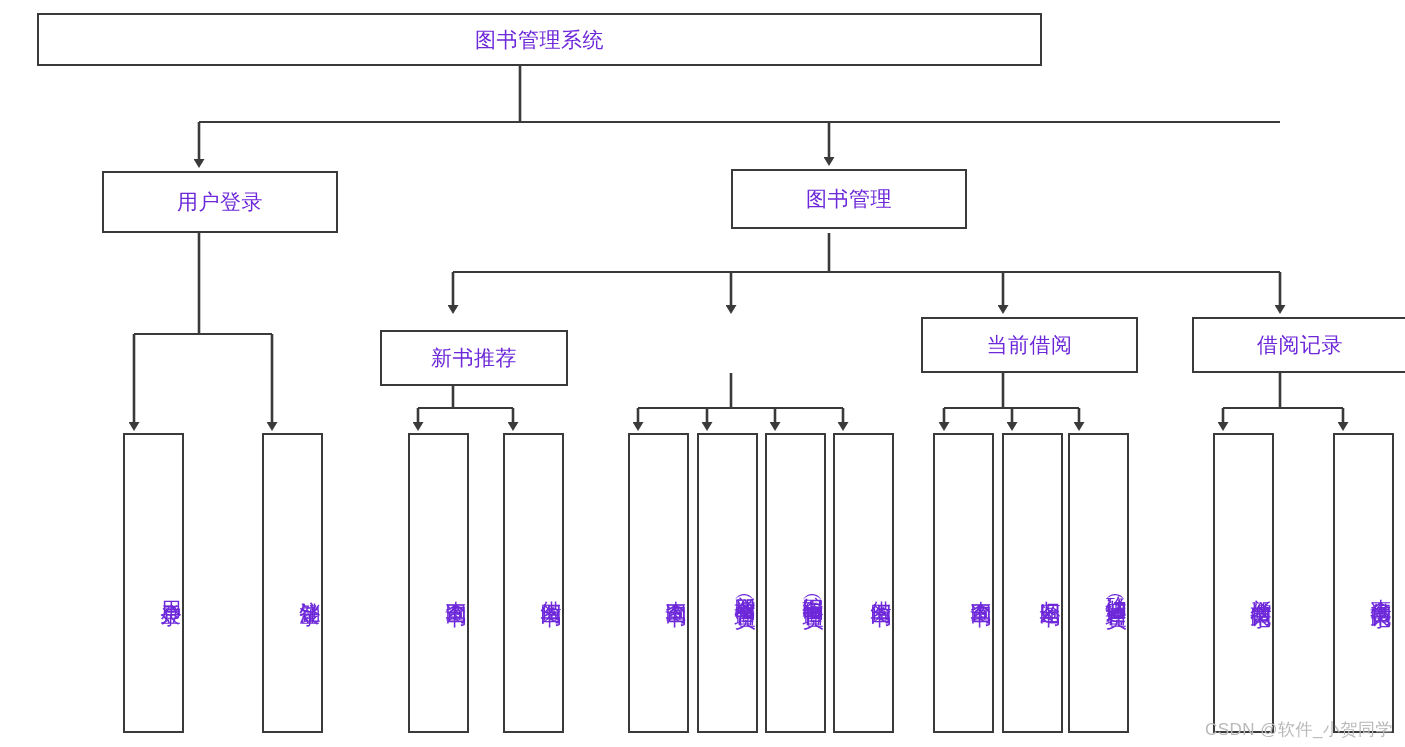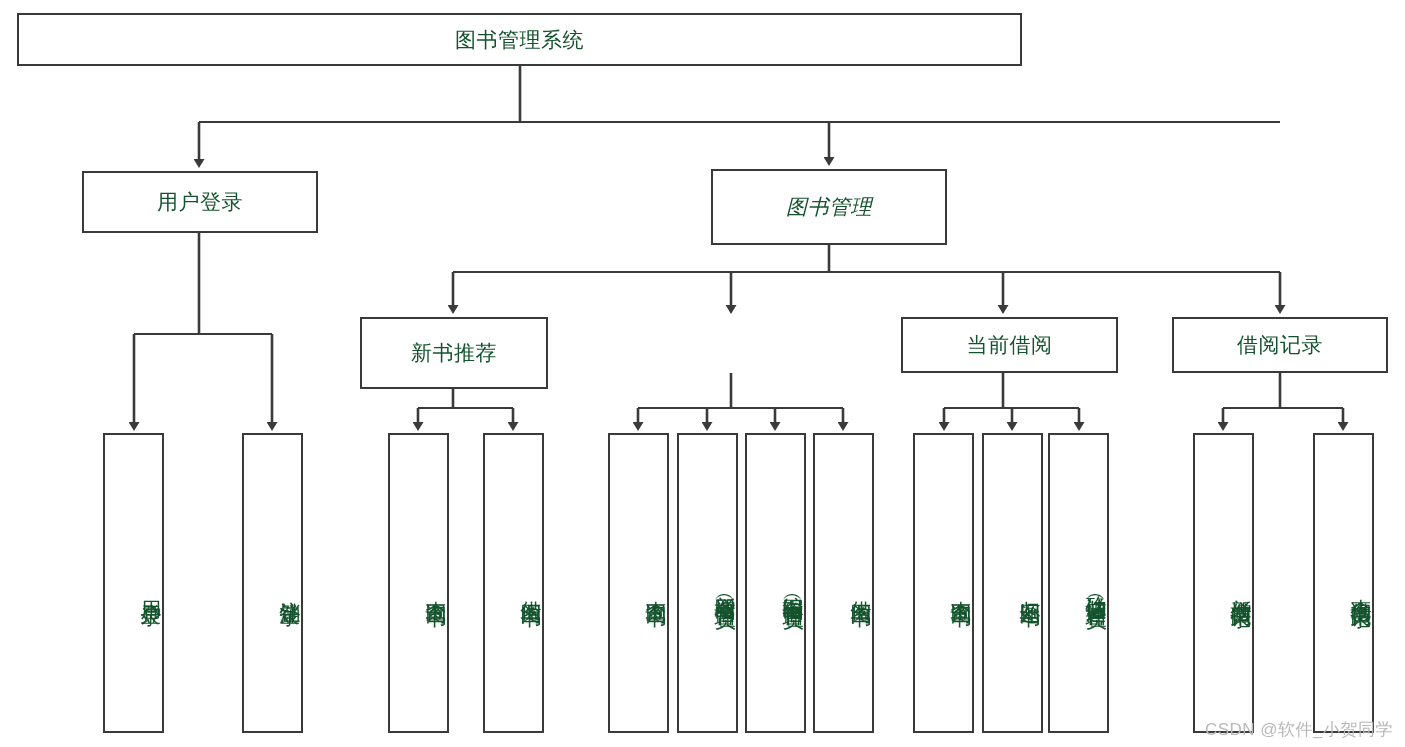--- a/index.html
+++ b/index.html
@@ -25,22 +25,23 @@
     height: 747px;
   }
   .node {
     position: absolute;
     box-sizing: border-box;
     border: 2px solid #3a3a3a;
     background: #ffffff;
     display: flex;
     align-items: center;
     justify-content: center;
-    color: #14532d;
+    color: #6d28d9;
     z-index: 2;
+    margin-left: 20px;
   }
   .node.horiz {
     font-size: 21px;
     letter-spacing: 0.5px;
   }
   .node.vert {
     writing-mode: vertical-rl;
     text-orientation: upright;
     font-size: 21px;
     letter-spacing: 2px;
@@ -120,25 +121,25 @@
     </g>
   </svg>
 
   <div class="node horiz" style="left:17px; top:13px; width:1005px; height:53px;">
     <span>图书管理系统</span>
   </div>
 
   <div class="node horiz" style="left:82px; top:171px; width:236px; height:62px;">
     <span>用户登录</span>
   </div>
-  <div class="node horiz" style="left:711px; top:169px; width:236px; height:76px;font-style:italic;">
+  <div class="node horiz" style="left:711px; top:169px; width:236px; height:60px;">
     <span>图书管理</span>
   </div>
 
-  <div class="node horiz" style="left:360px; top:317px; width:188px; height:72px;">
+  <div class="node horiz" style="left:360px; top:330px; width:188px; height:56px;">
     <span>新书推荐</span>
   </div>
   <div class="node horiz" style="left:901px; top:317px; width:217px; height:56px;">
     <span>当前借阅</span>
   </div>
   <div class="node horiz" style="left:1172px; top:317px; width:216px; height:56px;align-items:center;">
     <span>借阅记录</span>
   </div>
 
   <div class="node vert" style="left:103px; top:433px; width:61px; height:300px;">

